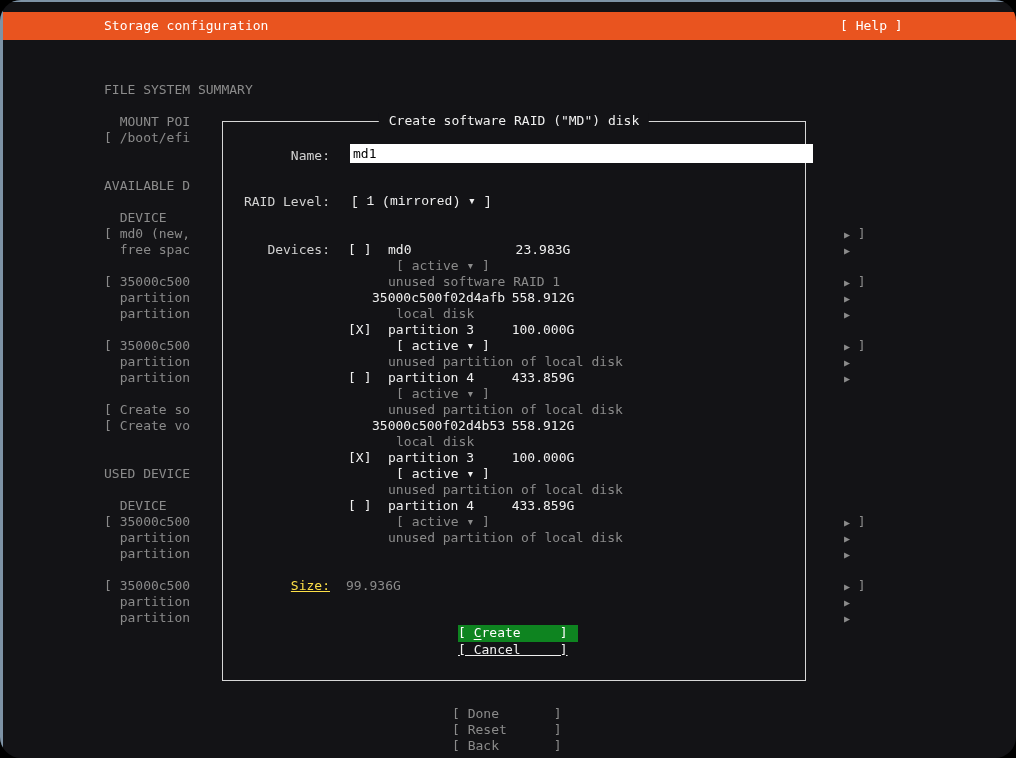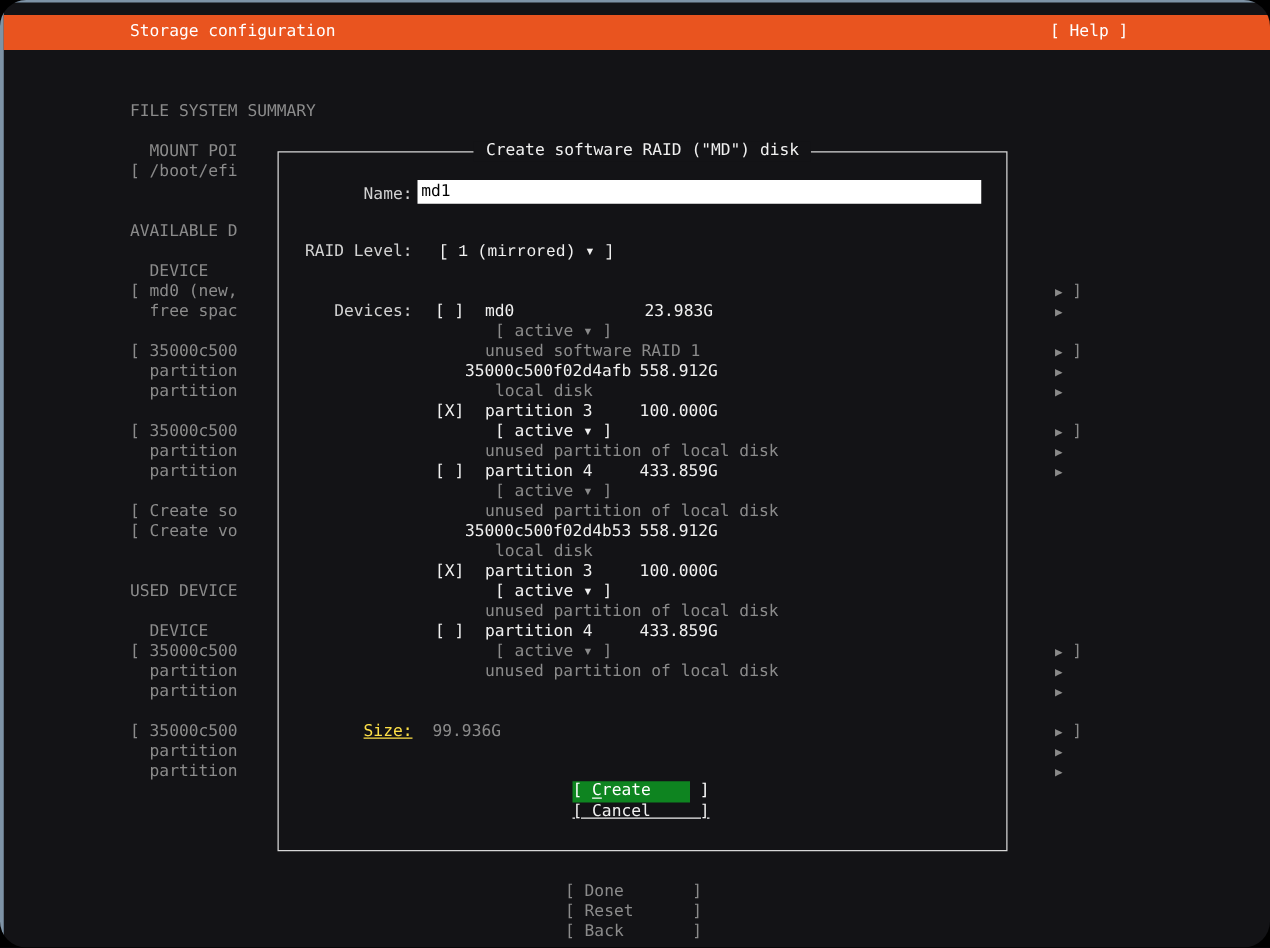--- a/index.html
+++ b/index.html
@@ -25,36 +25,36 @@
     position:absolute;left:222px;top:121px;width:582px;height:558px;
     border:1px solid #d7d7d7;background:#131316;
   }
   .dialog-title{
     position:absolute;top:-9px;left:50%;transform:translateX(-50%);
     background:#131316;padding:0 10px;color:#f0f0f0;
   }
   .flabel{position:absolute;left:0;width:107px;text-align:right;color:#d2d2d2;}
   .flabel.dim{color:#fde047;text-decoration:underline;}
   .name-input{
-    position:absolute;left:111px;top:22px;width:444px;height:19px;
+    position:absolute;left:127px;top:22px;width:444px;height:19px;
     background:#ffffff;color:#000;border:none;outline:none;margin:0;
-    font-family:"DejaVu Sans Mono","Liberation Mono",monospace;font-size:13px;padding:0 4px 0 3px;
+    font-family:"DejaVu Sans Mono","Liberation Mono",monospace;font-size:13px;padding:0 16px 0 3px;
   }
   .raid-value{position:absolute;left:128px;top:72px;color:#f0f0f0;cursor:pointer;font-family:Liberation Mono, monospace;}
   .drow{position:absolute;left:0;width:100%;height:16px;}
   .drow .cb{position:absolute;left:125px;color:#f0f0f0;cursor:pointer;}
   .drow .nm{position:absolute;left:165px;color:#f0f0f0;}
   .drow .dsk{position:absolute;left:149px;color:#f0f0f0;}
   .drow .sz{position:absolute;left:230px;width:180px;text-align:center;color:#f0f0f0;}
   .drow .dd{position:absolute;left:173px;}
   .drow .nt{position:absolute;left:165px;color:#8b8b8b;}
   .drow .snt{position:absolute;left:173px;color:#8b8b8b;}
   .size-value{position:absolute;left:123px;top:456px;color:#8b8b8b;}
   .create-btn{
-    position:absolute;left:235px;top:503px;width:94px;height:17px;
+    position:absolute;left:235px;top:503px;width:120px;height:17px;
     background:#0e8420;color:#ffffff;cursor:pointer;
   }
   .create-btn u{text-decoration:underline;text-underline-offset:2px;}
   .cancel-btn{position:absolute;left:235px;top:520px;color:#f0f0f0;cursor:pointer;text-decoration:underline;}
   .footer-btn{position:absolute;left:452px;color:#8b8b8b;cursor:pointer;}
 </style>
 </head>
 <body>
 
 <div id="screen">

